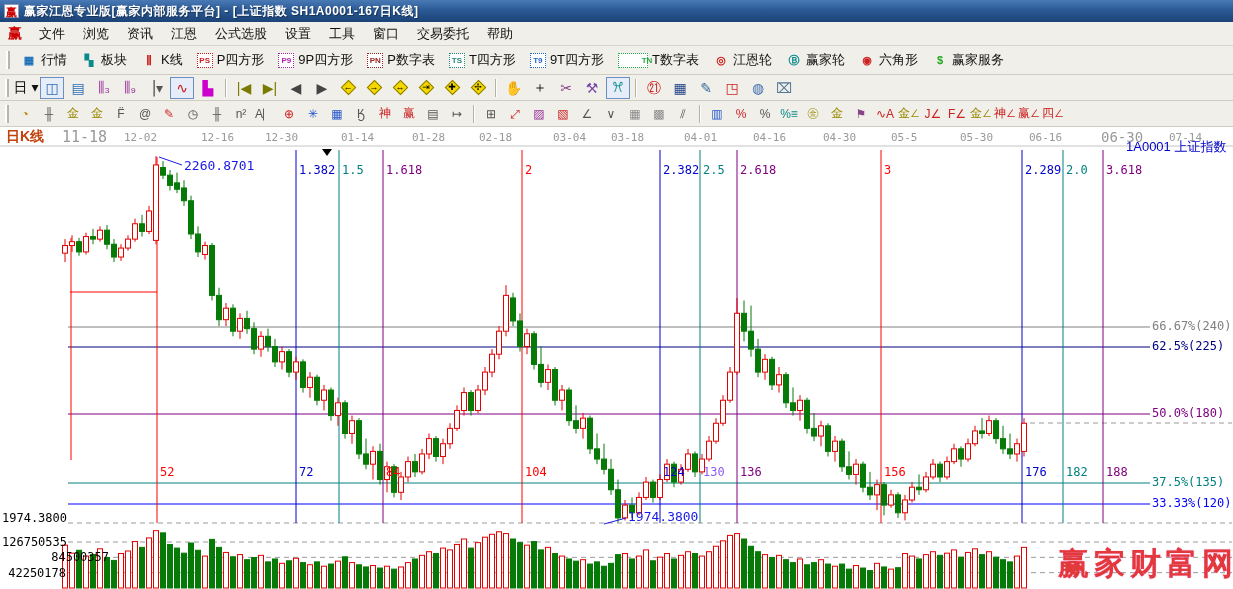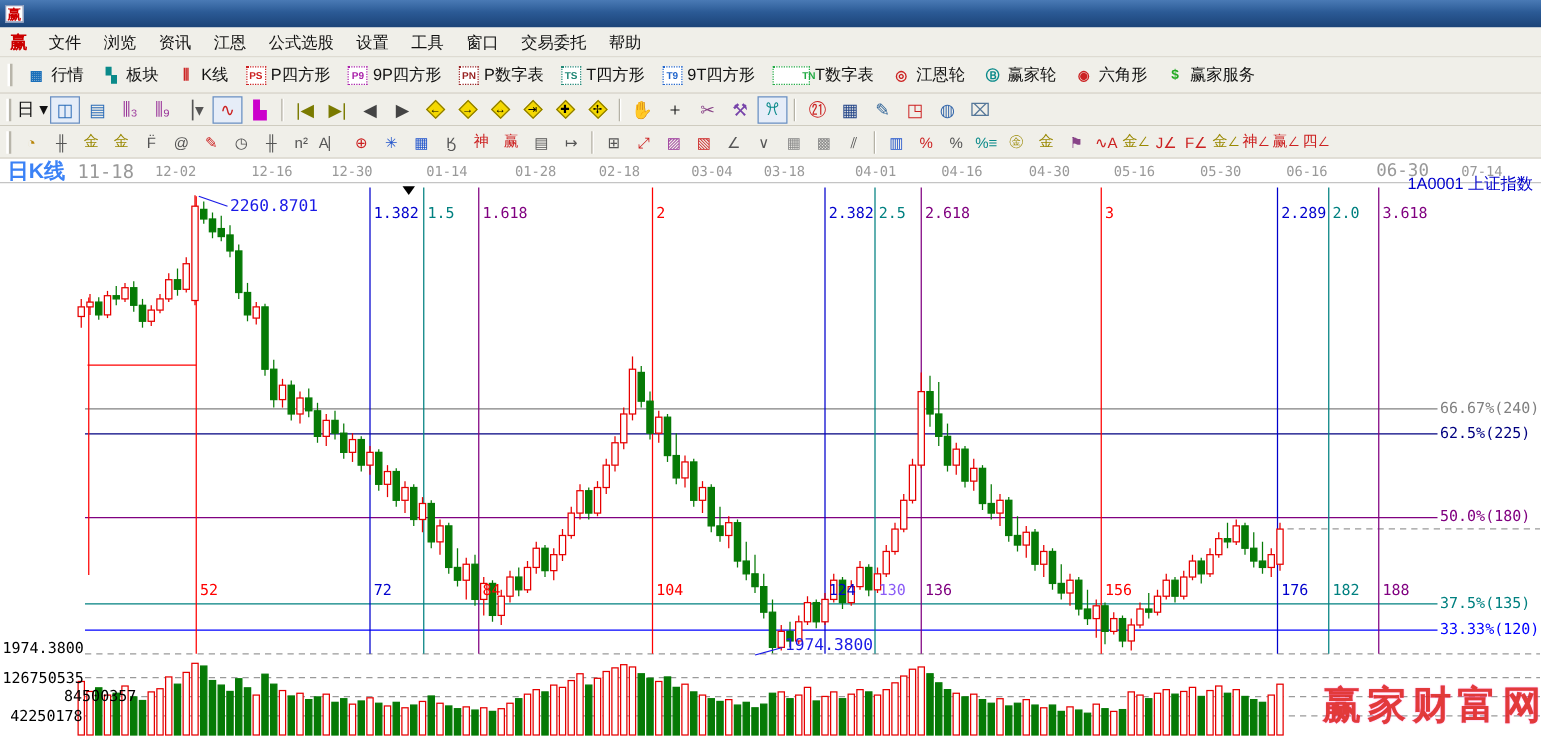--- a/index.html
+++ b/index.html
@@ -52,20 +52,21 @@
   .tri { position:absolute; width:0; height:0; border-left:5px solid transparent;
     border-right:5px solid transparent; border-top:7px solid #000; }
 </style>
 </head>
 <body>
 
 <div id="app">
 
   <div id="titlebar">
     <div class="appicon">赢</div>
+    <div class="title">赢家江恩专业版[赢家内部服务平台] - [上证指数  SH1A0001-167日K线]</div>
   </div>
 
   <div id="menubar">
     <span class="winicon">赢</span>
 
   <span class="menu-item">文件</span>
       <span class="menu-item">浏览</span>
       <span class="menu-item">资讯</span>
       <span class="menu-item">江恩</span>
       <span class="menu-item">公式选股</span>
@@ -827,21 +828,21 @@
       <div class="clabel" style="left: 201px; top: 4px; color: rgb(153, 153, 153); font-size: 11px;">12-16</div>
       <div class="clabel" style="left: 265px; top: 4px; color: rgb(153, 153, 153); font-size: 11px;">12-30</div>
       <div class="clabel" style="left: 341px; top: 4px; color: rgb(153, 153, 153); font-size: 11px;">01-14</div>
       <div class="clabel" style="left: 412px; top: 4px; color: rgb(153, 153, 153); font-size: 11px;">01-28</div>
       <div class="clabel" style="left: 479px; top: 4px; color: rgb(153, 153, 153); font-size: 11px;">02-18</div>
       <div class="clabel" style="left: 553px; top: 4px; color: rgb(153, 153, 153); font-size: 11px;">03-04</div>
       <div class="clabel" style="left: 611px; top: 4px; color: rgb(153, 153, 153); font-size: 11px;">03-18</div>
       <div class="clabel" style="left: 684px; top: 4px; color: rgb(153, 153, 153); font-size: 11px;">04-01</div>
       <div class="clabel" style="left: 753px; top: 4px; color: rgb(153, 153, 153); font-size: 11px;">04-16</div>
       <div class="clabel" style="left: 823px; top: 4px; color: rgb(153, 153, 153); font-size: 11px;">04-30</div>
-      <div class="clabel" style="left: 891px; top: 4px; color: rgb(153, 153, 153); font-size: 11px;">05-16</div>
+      <div class="clabel" style="left: 891px; top: 4px; color: rgb(153, 153, 153); font-size: 11px;">05-5</div>
       <div class="clabel" style="left: 960px; top: 4px; color: rgb(153, 153, 153); font-size: 11px;">05-30</div>
       <div class="clabel" style="left: 1029px; top: 4px; color: rgb(153, 153, 153); font-size: 11px;">06-16</div>
       <div class="clabel" style="left: 1101px; top: 4px; color: rgb(153, 153, 153); font-size: 14px;">06-30</div>
       <div class="clabel" style="left: 1169px; top: 4px; color: rgb(153, 153, 153); font-size: 11px;">07-14</div>
       <div class="clabel" style="left: 1152px; top: 193px; color: rgb(128, 128, 128);">66.67%(240)</div>
       <div class="clabel" style="left: 1152px; top: 213px; color: rgb(0, 0, 128);">62.5%(225)</div>
       <div class="clabel" style="left: 1152px; top: 280px; color: rgb(128, 0, 128);">50.0%(180)</div>
       <div class="clabel" style="left: 1152px; top: 349px; color: rgb(0, 128, 128);">37.5%(135)</div>
       <div class="clabel" style="left: 1152px; top: 370px; color: rgb(0, 0, 255);">33.33%(120)</div>
       <div class="clabel" style="left: 160px; top: 339px; color: rgb(255, 0, 0);">52</div>
@@ -860,21 +861,21 @@
       <div class="clabel" style="left: 740px; top: 339px; color: rgb(128, 0, 128);">136</div>
       <div class="clabel" style="left: 884px; top: 37px; color: rgb(255, 0, 0);">3</div>
       <div class="clabel" style="left: 884px; top: 339px; color: rgb(255, 0, 0);">156</div>
       <div class="clabel" style="left: 1025px; top: 37px; color: rgb(0, 0, 205);">2.289</div>
       <div class="clabel" style="left: 1025px; top: 339px; color: rgb(0, 0, 205);">176</div>
       <div class="clabel" style="left: 1066px; top: 37px; color: rgb(0, 128, 128);">2.0</div>
       <div class="clabel" style="left: 1066px; top: 339px; color: rgb(0, 128, 128);">182</div>
       <div class="clabel" style="left: 1106px; top: 37px; color: rgb(128, 0, 128);">3.618</div>
       <div class="clabel" style="left: 1106px; top: 339px; color: rgb(128, 0, 128);">188</div>
       <div class="tri" style="left: 322px; top: 22px;"></div>
-      <div class="clabel cn" style="left: 6px; top: 3px; color: #3b82f6; font-weight: bold; font-size: 17px;">日K线</div>
+      <div class="clabel cn" style="left: 6px; top: 3px; color: #c2410c; font-weight: bold; font-size: 14px;">日K线</div>
       <div class="clabel cn" style="left: 1126px; top: 13px; color: rgb(0, 0, 204); font-size: 13px;">1A0001  上证指数</div>
       <div class="clabel" style="left: 184px; top: 32px; color: rgb(26, 26, 230); font-size: 13px;">2260.8701</div>
       <div class="clabel" style="left: 628px; top: 383px; color: rgb(26, 26, 230); font-size: 13px;">1974.3800</div>
       <div class="clabel" style="left: 2px; top: 385px; color: rgb(0, 0, 0); width: 64px; text-align: right;">1974.3800</div>
       <div class="clabel" style="left: 2px; top: 409px; color: rgb(0, 0, 0); width: 64px; text-align: right;">126750535</div>
       <div class="clabel" style="left: 2px; top: 424px; color: rgb(0, 0, 0); width: 64px; text-align: right; margin-left: 43px;">84500357</div>
       <div class="clabel" style="left: 2px; top: 440px; color: rgb(0, 0, 0); width: 64px; text-align: right;">42250178</div>
     </div>
 
 </div>

